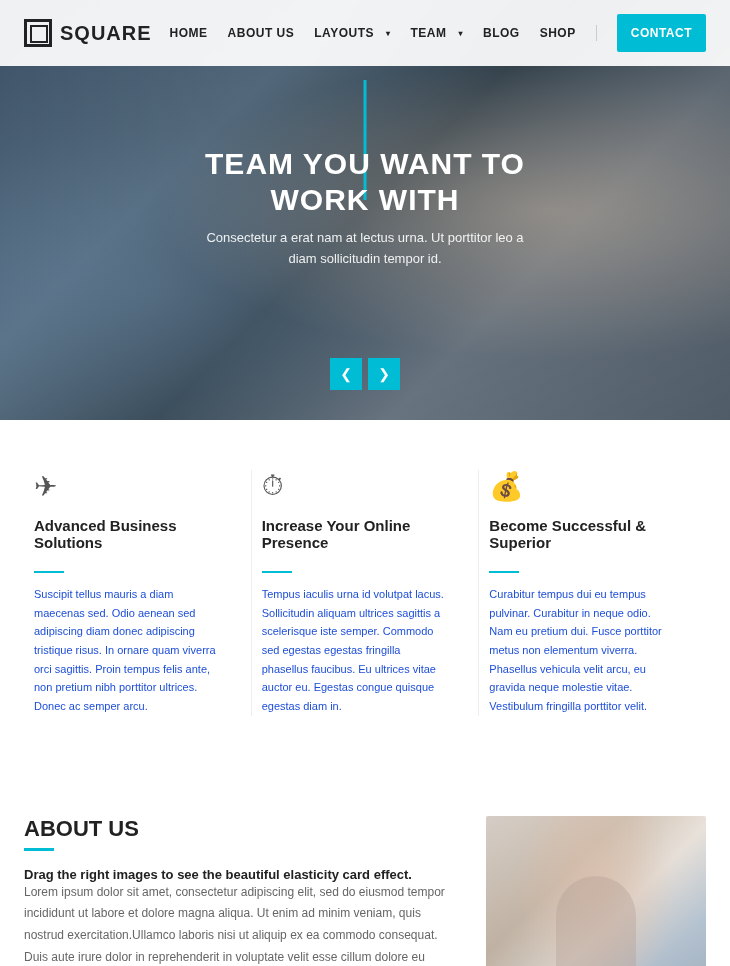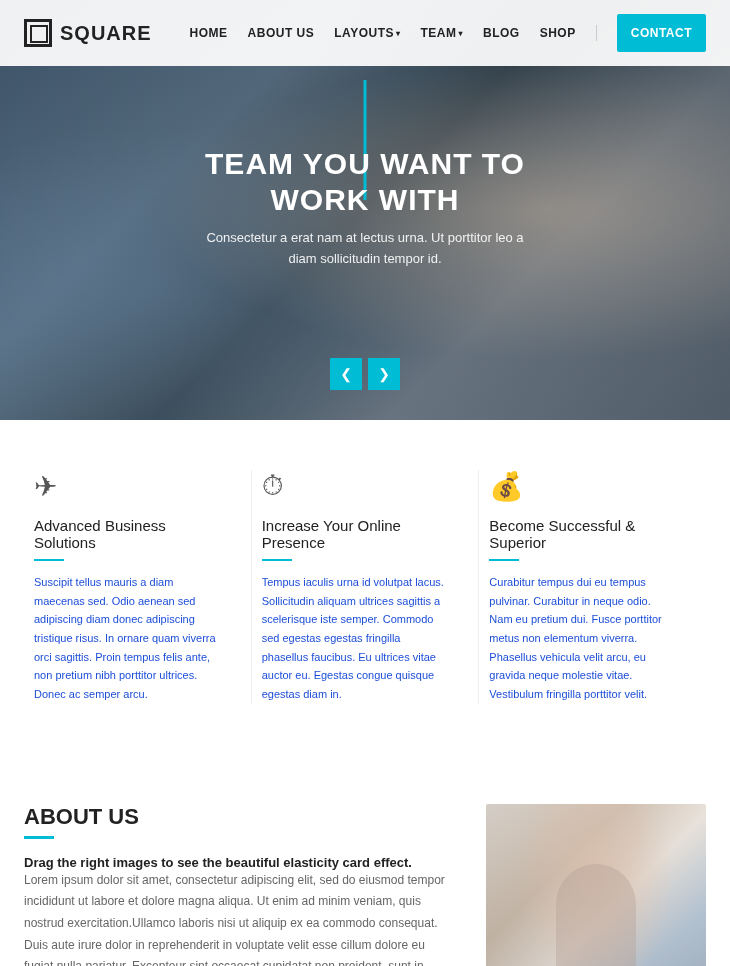--- a/index.html
+++ b/index.html
@@ -41,21 +41,21 @@
     nav { display: flex; align-items: center; gap: 20px; }
     nav a {
       text-decoration: none;
       color: #222;
       font-size: 12px;
       font-weight: 700;
       letter-spacing: 0.5px;
       text-transform: uppercase;
     }
     .nav-dropdown {
-      display: flex; align-items: center; gap: 2px; cursor: pointer;
+      display: flex; align-items: center; gap: 12px; cursor: pointer;
       font-size: 12px; font-weight: 600; letter-spacing: 0.5px; color: #222;
       text-transform: uppercase; text-decoration: none;
     }
     .nav-dropdown .chevron { font-size: 8px; }
     .nav-contact {
       background: #00bcd4;
       color: #fff !important;
       padding: 12px 14px;
       border-radius: 2px;
     }
@@ -145,23 +145,23 @@
       border-right: 1px solid #eee;
     }
     .feature-item:last-child { border-right: none; }
     .feature-icon {
       font-size: 28px;
       color: #555;
       margin-bottom: 14px;
     }
     .feature-title {
       font-size: 15px;
-      font-weight: 400;
-      color: #222;
-      margin-bottom: 8px;
+      font-weight: 700;
+      color: #222;
+      margin-bottom: 20px;
     }
     .feature-underline {
       width: 30px; height: 2px;
       background: #00bcd4;
       margin-bottom: 12px;
     }
     .feature-text {
       font-size: 11px;
       color: #1d4ed8;
       line-height: 1.7;

